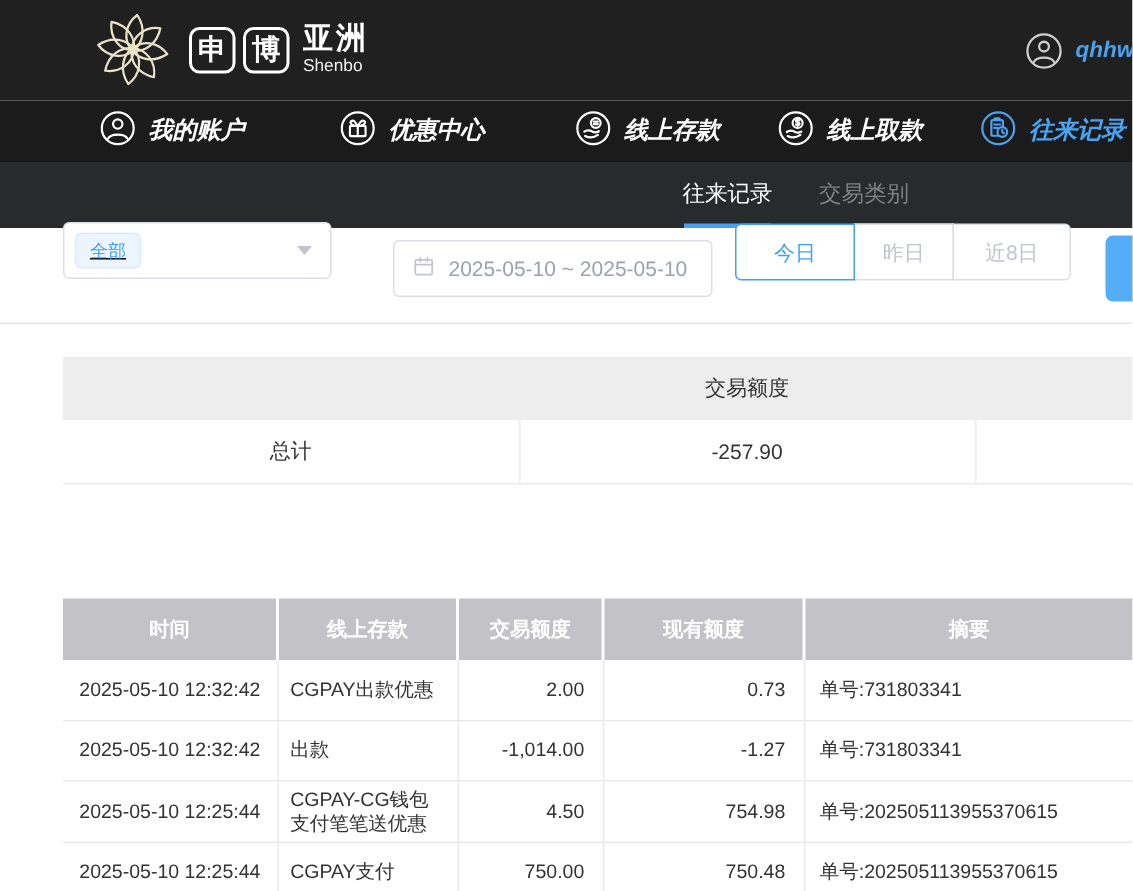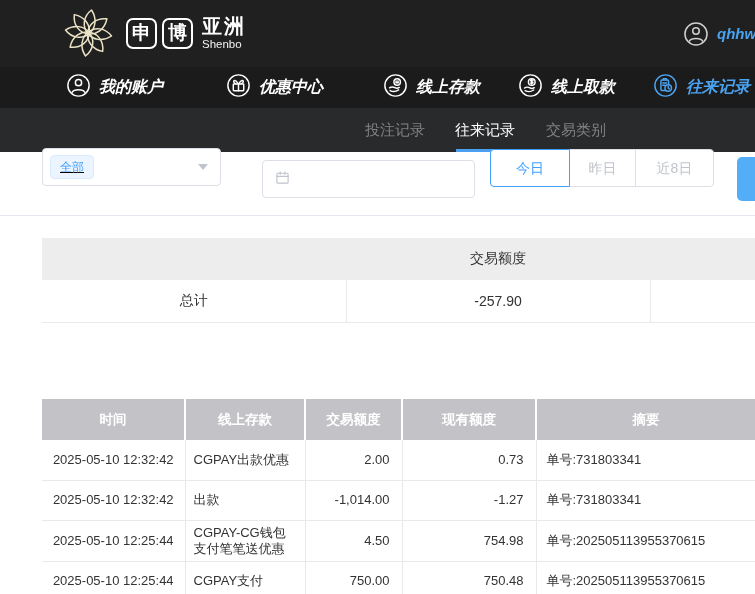--- a/index.html
+++ b/index.html
@@ -177,39 +177,39 @@
           <line x1="9.4" y1="11.8" x2="11.4" y2="11.8"></line>
           <circle cx="14.6" cy="14.4" r="3.1" fill="#1b1b1c"></circle>
           <path d="M14.6 13v1.5l1.1.7"></path>
         </svg>
       </span>
       <span>往来记录</span>
     </div>
   </div>
 
   <div class="tab-bar">
-    <span class="tab tab-1">投注记录</span>
     <span class="tab tab-2 active">往来记录</span>
     <span class="tab tab-3">交易类别</span>
   </div>
 
   <div class="select-box">
     <span class="tag">全部</span>
     <span class="caret"></span>
   </div>
 
   <div class="date-box">
     <span>
       <svg width="15" height="15" viewBox="0 0 16 16" fill="none" stroke="#c0c4cc" stroke-width="1.2" stroke-linecap="round">
         <rect x="2" y="3.5" width="12" height="10.5" rx="1"></rect>
         <line x1="2" y1="6.8" x2="14" y2="6.8"></line>
         <line x1="5.5" y1="2" x2="5.5" y2="4.6"></line>
         <line x1="10.5" y1="2" x2="10.5" y2="4.6"></line>
       </svg>
     </span>
+    <span>2025-05-10 ~ 2025-05-10</span>
   </div>
 
   <div class="btn-group">
     <button class="qbtn w1 active">今日</button>
     <button class="qbtn w2">昨日</button>
     <button class="qbtn w3">近8日</button>
   </div>
 
   <button class="search-btn"></button>
 

